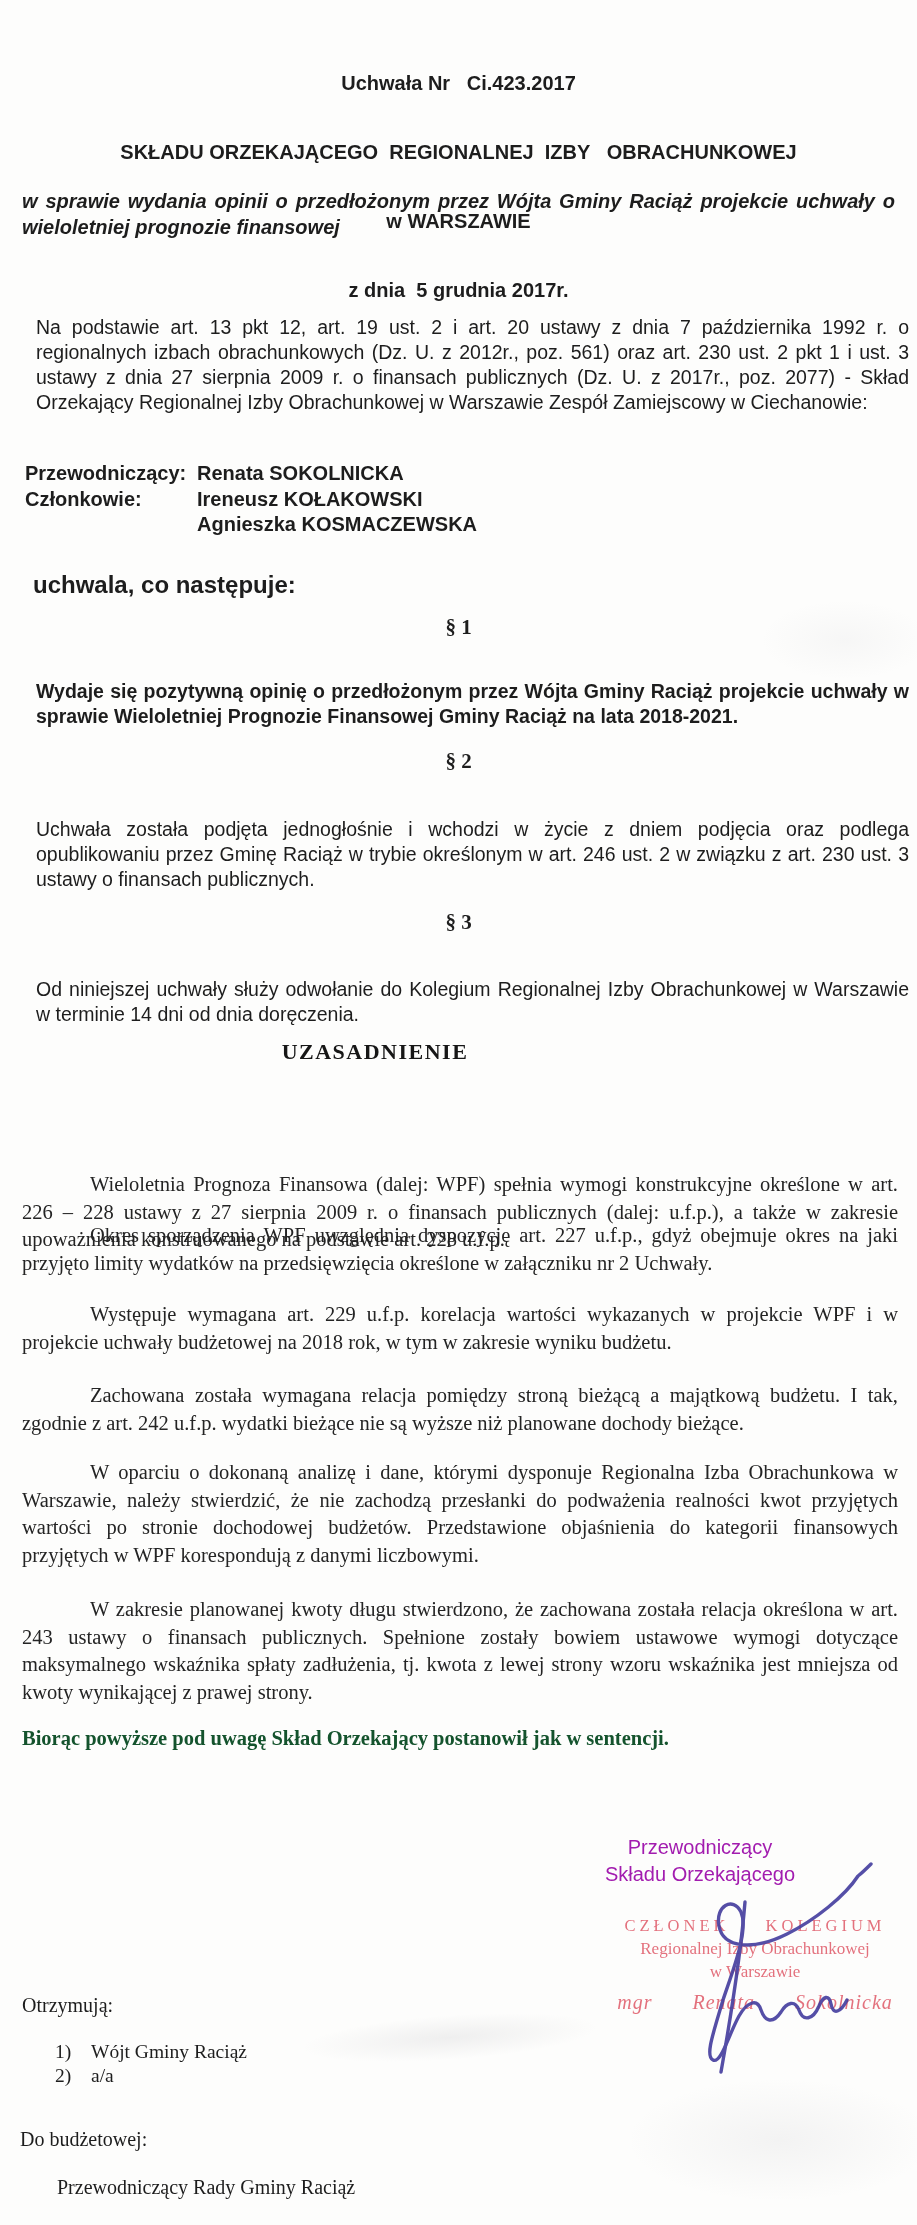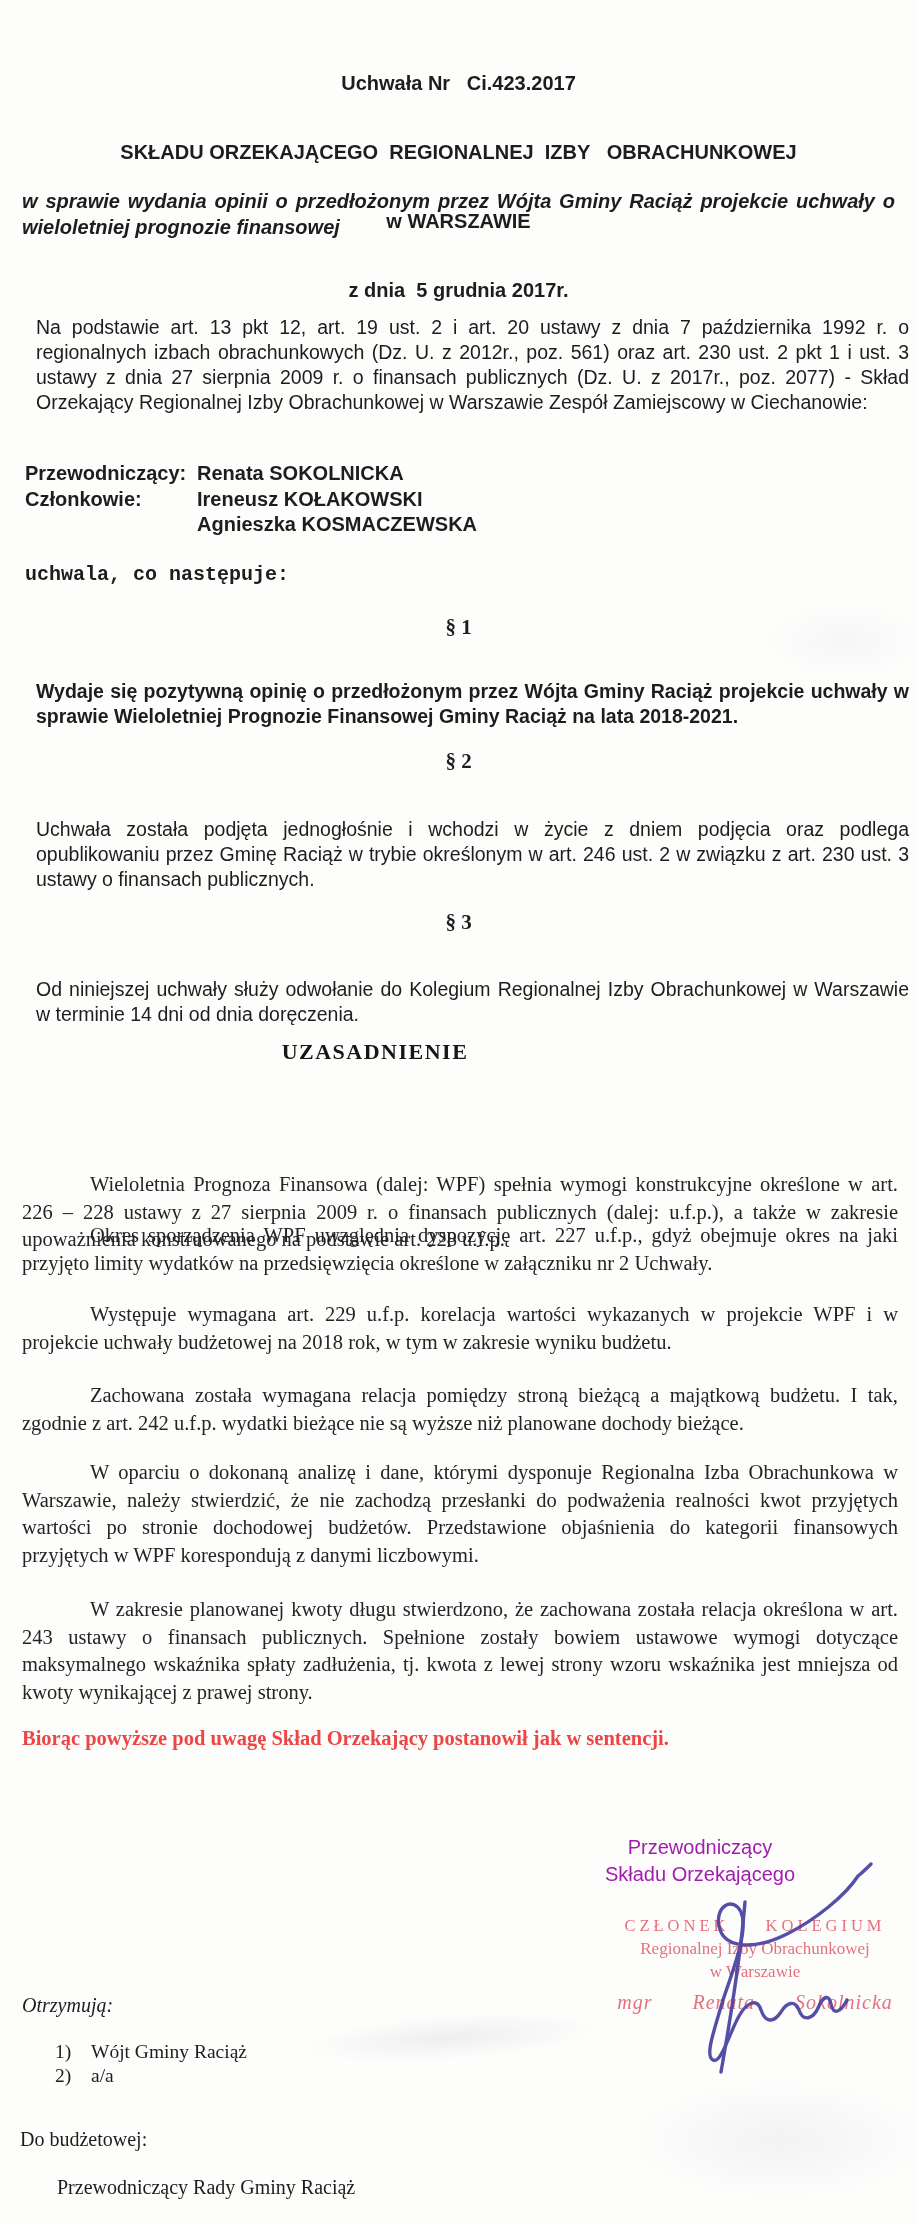--- a/index.html
+++ b/index.html
@@ -25,21 +25,21 @@
     font-weight:bold;font-style:italic;
     font-size:20px;line-height:25.5px;text-align:justify;margin:0;
   }
   .sansblock{
     position:absolute;left:22px;width:873px;
     font-size:19.5px;line-height:25px;text-align:justify;margin:14px;
   }
   .legal{top:301px;}
   .panel{position:absolute;top:461px;left:25px;font-weight:bold;font-size:20px;line-height:25.5px;}
   .plabel{display:inline-block;width:172px;}
-  .resolves{position:absolute;top:563px;left:25px;font-weight:bold;font-size:20px;margin:0;font-family:Liberation Mono, monospace;}
+  .resolves{position:absolute;top:563px;left:25px;font-weight:bold;font-size:24px;margin:8px;}
   .smark{
     position:absolute;left:0;width:917px;text-align:center;
     font-family:"Liberation Serif",serif;font-weight:bold;font-size:21px;
   }
   .mark1{top:615px;} .mark2{top:749px;} .mark3{top:910px;}
   .stext1{top:665px;font-weight:bold;}
   .stext2{top:803px;}
   .stext3{top:963px;}
   
   .uz-title{
@@ -51,21 +51,21 @@
     position:absolute;left:22px;width:876px;
     font-family:"Liberation Serif",serif;
     font-size:20.5px;line-height:27.5px;text-align:justify;
     text-indent:68px;margin:0;color:#242424;
   }
   .uzp1{top:1171px;} .uzp2{top:1222px;} .uzp3{top:1301px;}
   .uzp4{top:1382px;} .uzp5{top:1459px;} .uzp6{top:1596px;}
   .conclusion{
     position:absolute;top:1727px;left:22px;width:876px;
     font-family:"Liberation Serif",serif;font-weight:bold;
-    font-size:20.5px;margin:0;color:#ef4444;
+    font-size:20.5px;margin:0;color:#14532d;
   }
   
   .role{
     position:absolute;top:1834px;left:560px;width:280px;
     text-align:center;font-size:20px;line-height:27px;color:#a21caf;
   }
   .stamp{
     position:absolute;top:1916px;left:596px;width:318px;
     text-align:center;color:#e05e6c;
     font-family:"Liberation Serif",serif;
@@ -73,21 +73,21 @@
   }
   .stamp-l1{font-size:16.5px;letter-spacing:4px;word-spacing:28px;}
   .stamp-l2{font-size:17px;margin-top:3px;}
   .stamp-l3{font-size:17px;margin-top:3px;}
   .stamp-name{
     font-size:20px;font-style:italic;margin-top:9px;
     letter-spacing:1px;word-spacing:14px;white-space:pre-wrap;
   }
   .sig-svg{position:absolute;top:1858px;left:635px;pointer-events:none;}
   
-  .otrzymuja{position:absolute;top:1994px;left:22px;font-family:"Liberation Serif",serif;font-size:20px;font-style:italic;}
+  .otrzymuja{position:absolute;top:1994px;left:22px;font-family:"Liberation Serif",serif;font-size:20px;}
   .fitem{position:absolute;left:55px;font-family:"Liberation Serif",serif;font-size:19.5px;}
   .fitem1{top:2041px;} .fitem2{top:2065px;}
   .fnum{display:inline-block;width:36px;}
   .dowiad{position:absolute;top:2128px;left:20px;font-family:"Liberation Serif",serif;font-size:20px;}
   .ccitem{position:absolute;top:2176px;left:57px;font-family:"Liberation Serif",serif;font-size:20px;}
   
   .smudge{position:absolute;pointer-events:none;}
   .smudge1{
     left:300px;top:2015px;width:300px;height:45px;
     background:radial-gradient(ellipse at center, rgba(110,110,120,.10), rgba(110,110,120,0) 70%);

